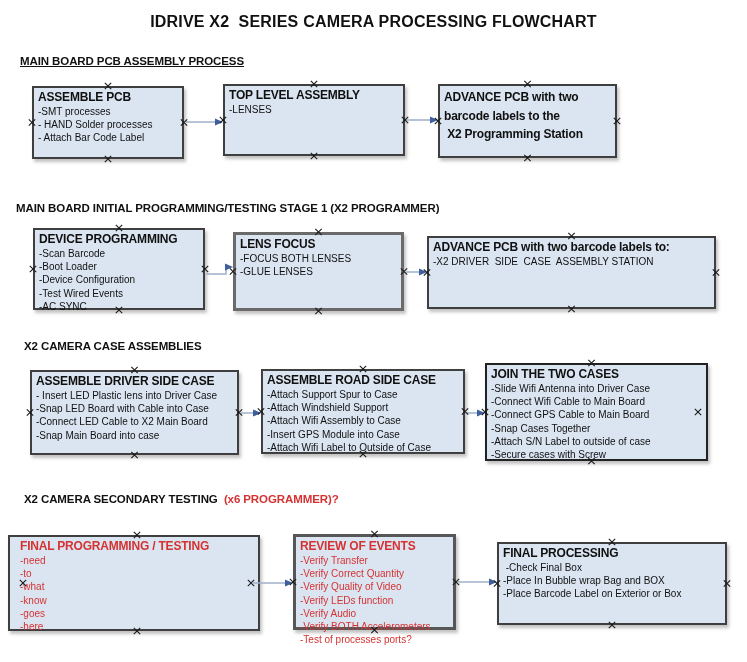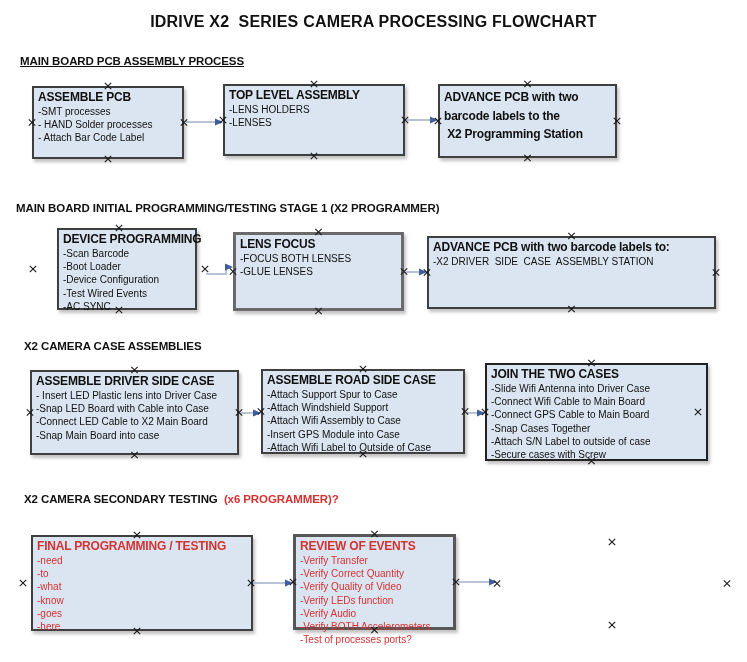--- a/index.html
+++ b/index.html
@@ -30,27 +30,27 @@
     font-size:12px;font-weight:bold;color:#101010;line-height:14px;
     padding:2px 2px 0 4px;white-space:nowrap;letter-spacing:-.2px;
   }
   .fbox-items{padding:1px 0 0 4px;}
   .box-item{font-size:10px;line-height:13.2px;color:#101010;white-space:pre;}
 
   
   #boxA1{left:32px;top:86px;width:152px;height:73px;}
   #boxA2{left:223px;top:84px;width:182px;height:72px;}
   #boxA3{left:438px;top:84px;width:179px;height:74px;}
-  #boxB1{left:33px;top:228px;width:140px;height:82px;margin-left:24px;}
+  #boxB1{left:33px;top:228px;width:172px;height:82px;}
   #boxB2{left:233px;top:232px;width:171px;height:79px;border-width:3px;border-color:#6a6a6a;}
   #boxB3{left:427px;top:236px;width:289px;height:73px;}
   #boxC1{left:30px;top:370px;width:209px;height:85px;}
   #boxC2{left:261px;top:369px;width:204px;height:85px;}
   #boxC3{left:485px;top:363px;width:223px;height:98px;border-color:#222;}
-  #boxD1{left:31px;top:535px;width:222px;height:96px;}
+  #boxD1{left:8px;top:535px;width:252px;height:96px;padding-left:6px;}
   #boxD2{left:293px;top:534px;width:163px;height:96px;border-width:3px;border-color:#575757;}
   #boxD3{left:497px;top:542px;width:230px;height:83px;}
 
   
   #boxA3 .fbox-title{line-height:18px;}
   #boxA3 .box-item{font-weight:bold;font-size:12px;line-height:18px;letter-spacing:-.2px;color:#101010;}
   .red-box .fbox-title,.red-box .box-item{color:var(--red,#d53232);}
 
   #overlay{position:absolute;left:0;top:0;pointer-events:none;}
 </style>
@@ -70,21 +70,20 @@
     <div class="fbox-title">ASSEMBLE PCB</div>
     <div class="fbox-items">
         <div class="box-item">-SMT processes</div>
         <div class="box-item">- HAND Solder processes</div>
         <div class="box-item">- Attach Bar Code Label</div>
       </div>
   </div>
   <div class="fbox" id="boxA2">
     <div class="fbox-title">TOP LEVEL ASSEMBLY</div>
     <div class="fbox-items">
-        <div class="box-item">-LENS HOLDERS</div>
         <div class="box-item">-LENSES</div>
       </div>
   </div>
   <div class="fbox" id="boxA3">
     <div class="fbox-title">ADVANCE PCB with two</div>
     <div class="fbox-items">
         <div class="box-item">barcode labels to the</div>
         <div class="box-item"> X2 Programming Station</div>
       </div>
   </div>
@@ -158,20 +157,28 @@
   <div class="fbox red-box" id="boxD2">
     <div class="fbox-title">REVIEW OF EVENTS</div>
     <div class="fbox-items">
         <div class="box-item">-Verify Transfer</div>
         <div class="box-item">-Verify Correct Quantity</div>
         <div class="box-item">-Verify Quality of Video</div>
         <div class="box-item">-Verify LEDs function</div>
         <div class="box-item">-Verify Audio</div>
         <div class="box-item">-Verify BOTH Accelerometers</div>
         <div class="box-item">-Test of processes ports?</div>
+      </div>
+  </div>
+  <div class="fbox" id="boxD3">
+    <div class="fbox-title">FINAL PROCESSING</div>
+    <div class="fbox-items">
+        <div class="box-item"> -Check Final Box</div>
+        <div class="box-item">-Place In Bubble wrap Bag and BOX</div>
+        <div class="box-item">-Place Barcode Label on Exterior or Box</div>
       </div>
   </div>
 
   <svg id="overlay" width="747" height="662">
       <polyline points="186,122 217,122" fill="none" stroke="#9fb0ca" stroke-width="1.5"></polyline>
       <polygon points="223,122 215,118.4 215,125.6" fill="#3f5e9e"></polygon>
       <polyline points="406,120 432,120" fill="none" stroke="#9fb0ca" stroke-width="1.5"></polyline>
       <polygon points="438,120 430,116.4 430,123.6" fill="#3f5e9e"></polygon>
       <polyline points="206,274 226,274 226,267 227,267" fill="none" stroke="#9fb0ca" stroke-width="1.5"></polyline>
       <polygon points="233,267 225,263.4 225,270.6" fill="#3f5e9e"></polygon>

